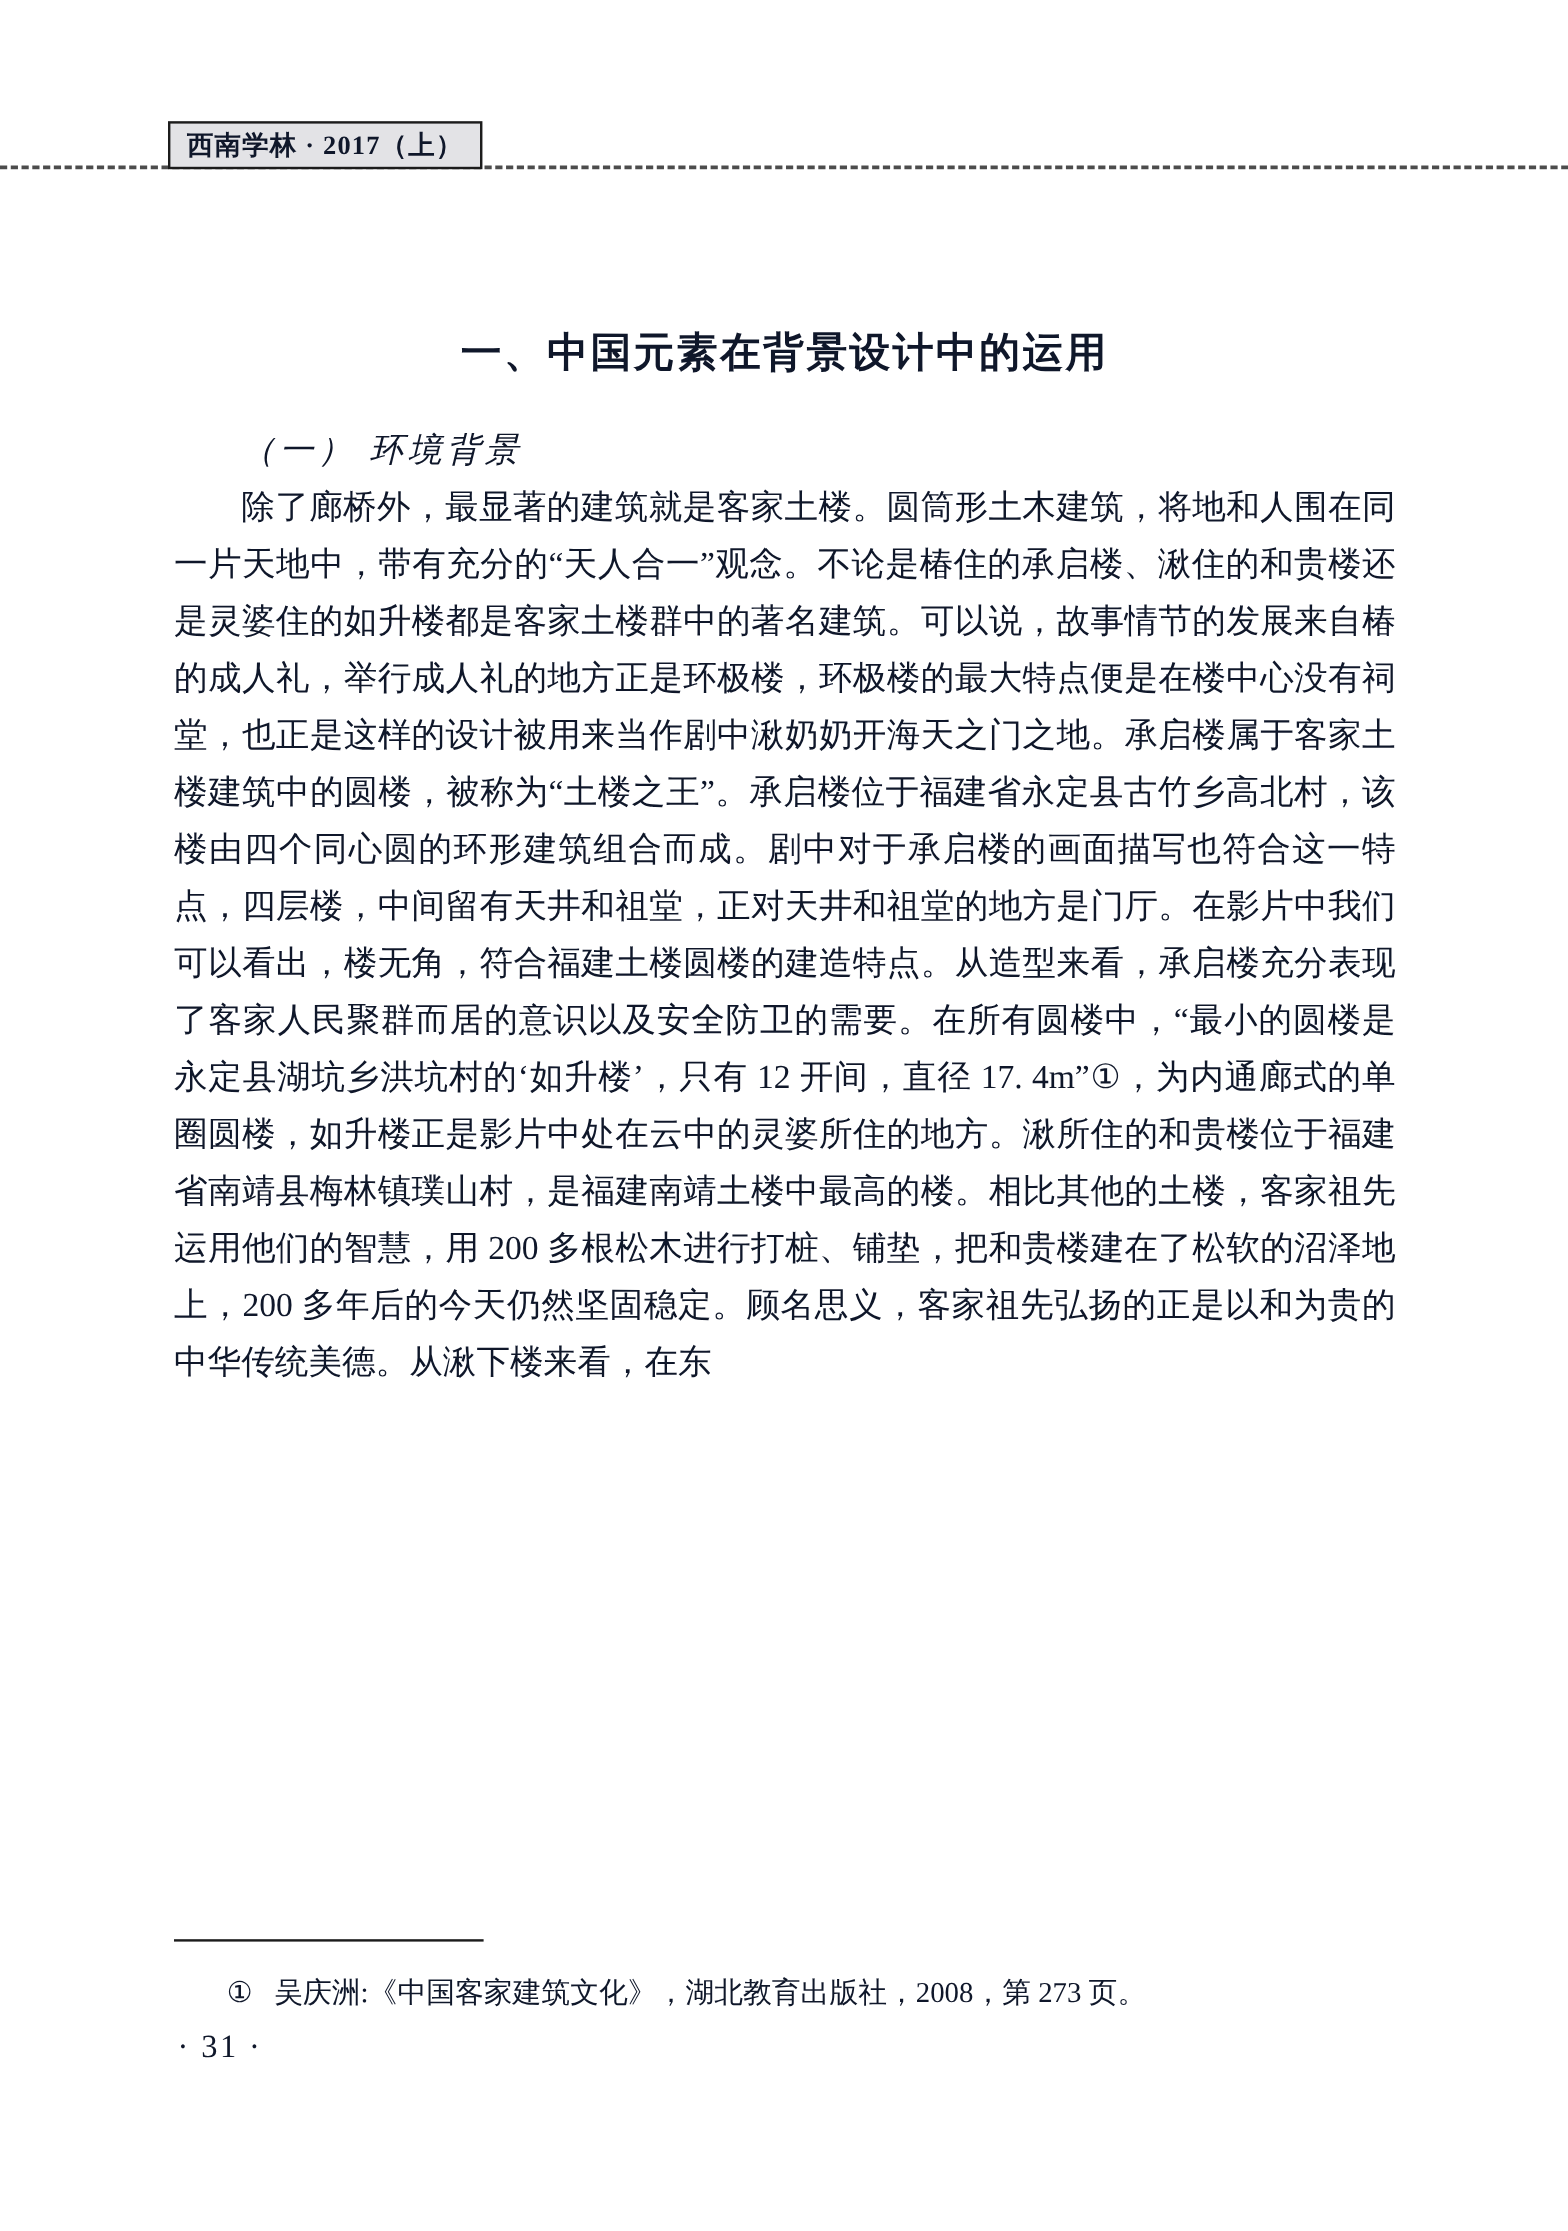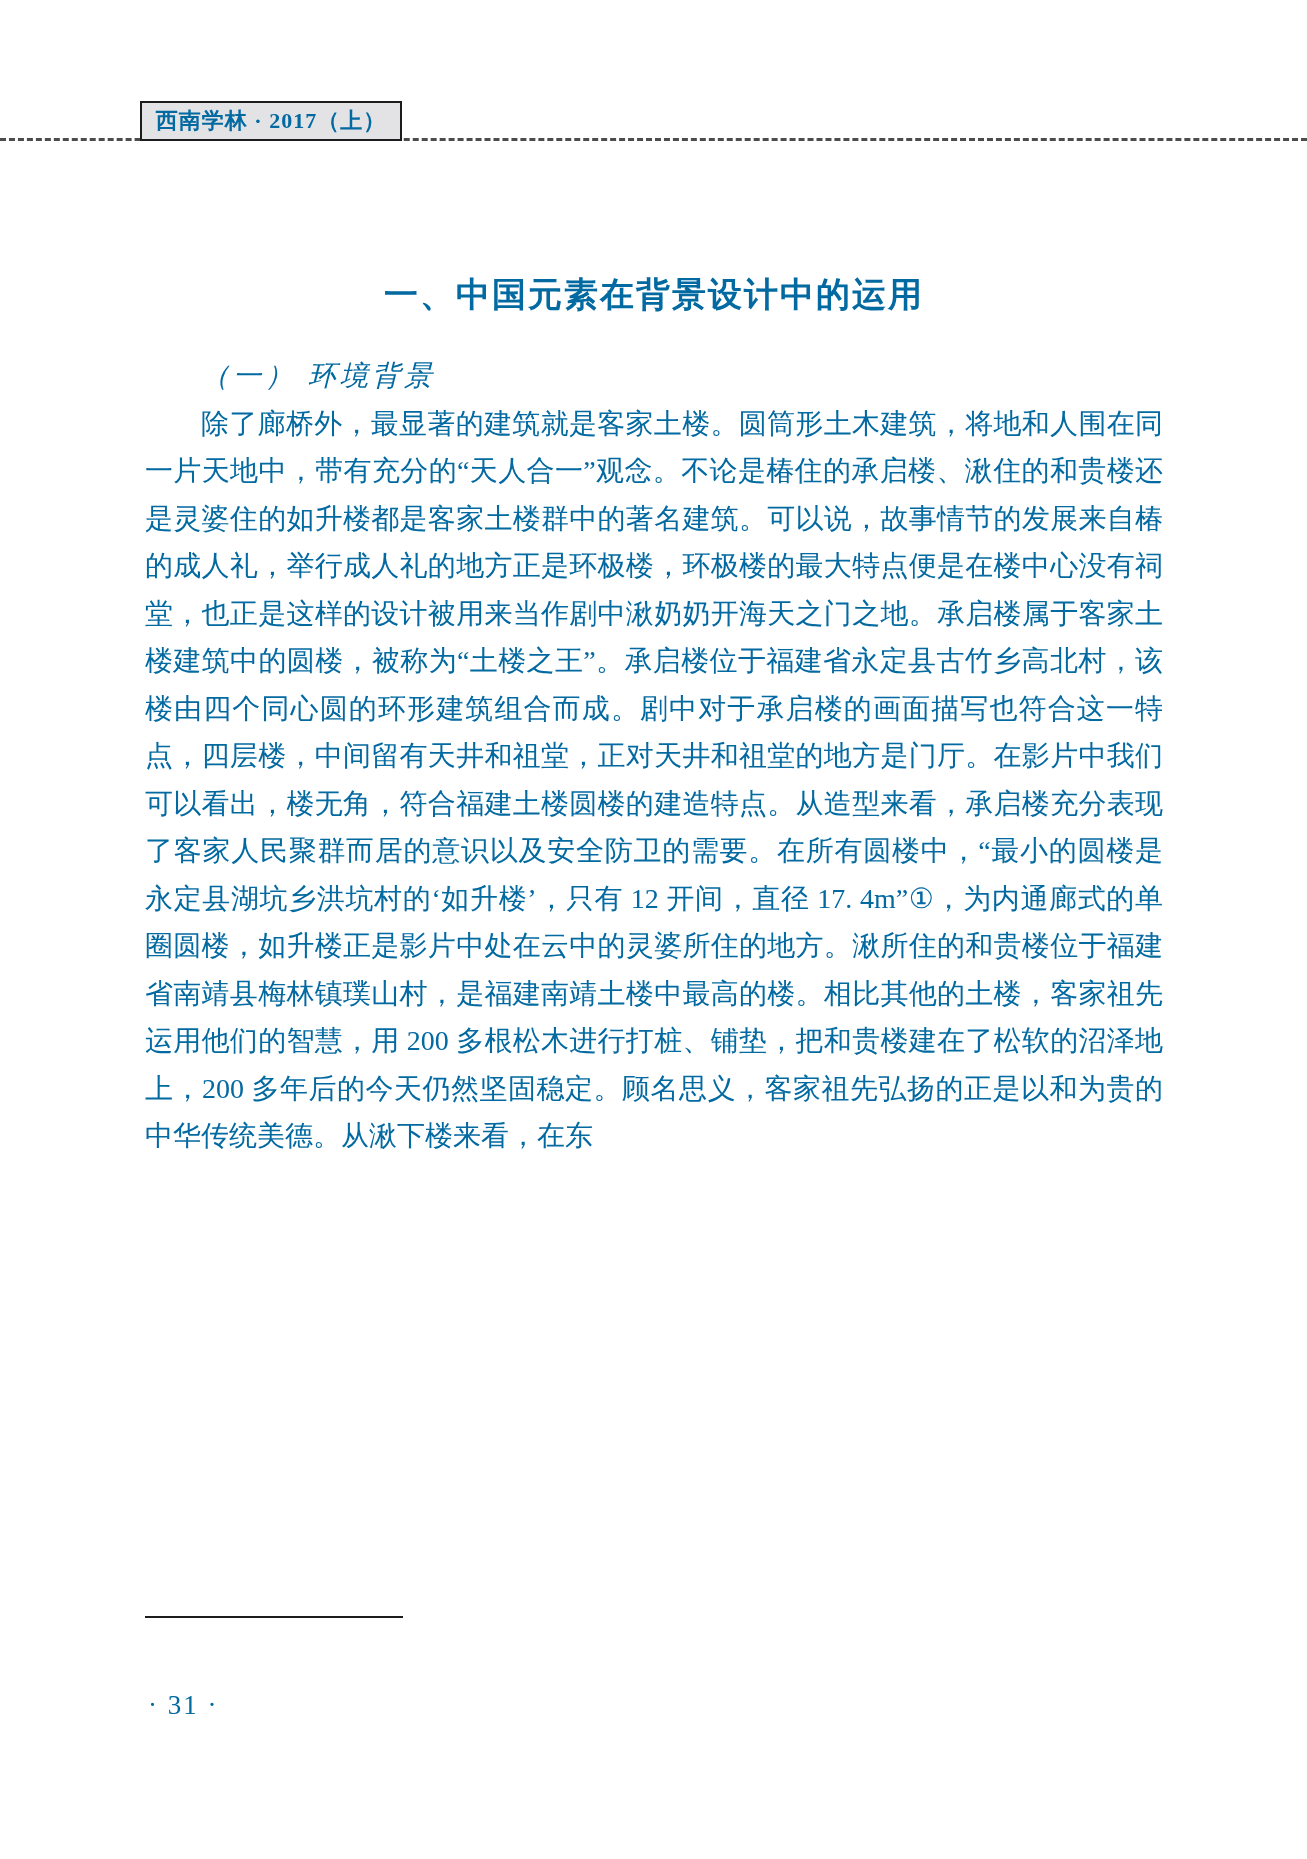--- a/index.html
+++ b/index.html
@@ -2,21 +2,21 @@
 <html><head>
 <meta charset="utf-8">
 <style>
   html, body { margin:0; padding:0; background:#ffffff; }
   .page {
     position:relative;
     width:1307px;
     height:1859px;
     background:#ffffff;
     font-family:"Liberation Serif","DejaVu Serif",serif;
-    color:#0369a1;
+    color:#0f172a;
     overflow:hidden;
     text-decoration:underline;
   }
   .header-box {
     position:absolute;
     left:140px; top:101px;
     width:262px; height:40px;
     background:#e3e3e6;
     border:2px solid #1c1c1c;
     box-sizing:border-box;
@@ -99,16 +99,19 @@
 
   <h1 class="doc-title">一、中国元素在背景设计中的运用</h1>
 
   <div class="article">
     <p class="subhead">（一） 环境背景</p>
     <p class="para">除了廊桥外，最显著的建筑就是客家土楼。圆筒形土木建筑，将地和人围在同一片天地中，带有充分的“天人合一”观念。不论是椿住的承启楼、湫住的和贵楼还是灵婆住的如升楼都是客家土楼群中的著名建筑。可以说，故事情节的发展来自椿的成人礼，举行成人礼的地方正是环极楼，环极楼的最大特点便是在楼中心没有祠堂，也正是这样的设计被用来当作剧中湫奶奶开海天之门之地。承启楼属于客家土楼建筑中的圆楼，被称为“土楼之王”。承启楼位于福建省永定县古竹乡高北村，该楼由四个同心圆的环形建筑组合而成。剧中对于承启楼的画面描写也符合这一特点，四层楼，中间留有天井和祖堂，正对天井和祖堂的地方是门厅。在影片中我们可以看出，楼无角，符合福建土楼圆楼的建造特点。从造型来看，承启楼充分表现了客家人民聚群而居的意识以及安全防卫的需要。在所有圆楼中，“最小的圆楼是永定县湖坑乡洪坑村的‘如升楼’，只有 12 开间，直径 17. 4m”①，为内通廊式的单圈圆楼，如升楼正是影片中处在云中的灵婆所住的地方。湫所住的和贵楼位于福建省南靖县梅林镇璞山村，是福建南靖土楼中最高的楼。相比其他的土楼，客家祖先运用他们的智慧，用 200 多根松木进行打桩、铺垫，把和贵楼建在了松软的沼泽地上，200 多年后的今天仍然坚固稳定。顾名思义，客家祖先弘扬的正是以和为贵的中华传统美德。从湫下楼来看，在东</p>
   </div>
 
   <div class="footnote-rule"></div>
 
+  <div class="footnote">
+    <span class="fn-marker">①</span><span>吴庆洲:《中国客家建筑文化》，湖北教育出版社，2008，第 273 页。</span>
+  </div>
 
   <div class="page-number">· 31 ·</div>
 
 </div>
 
 </body></html>

